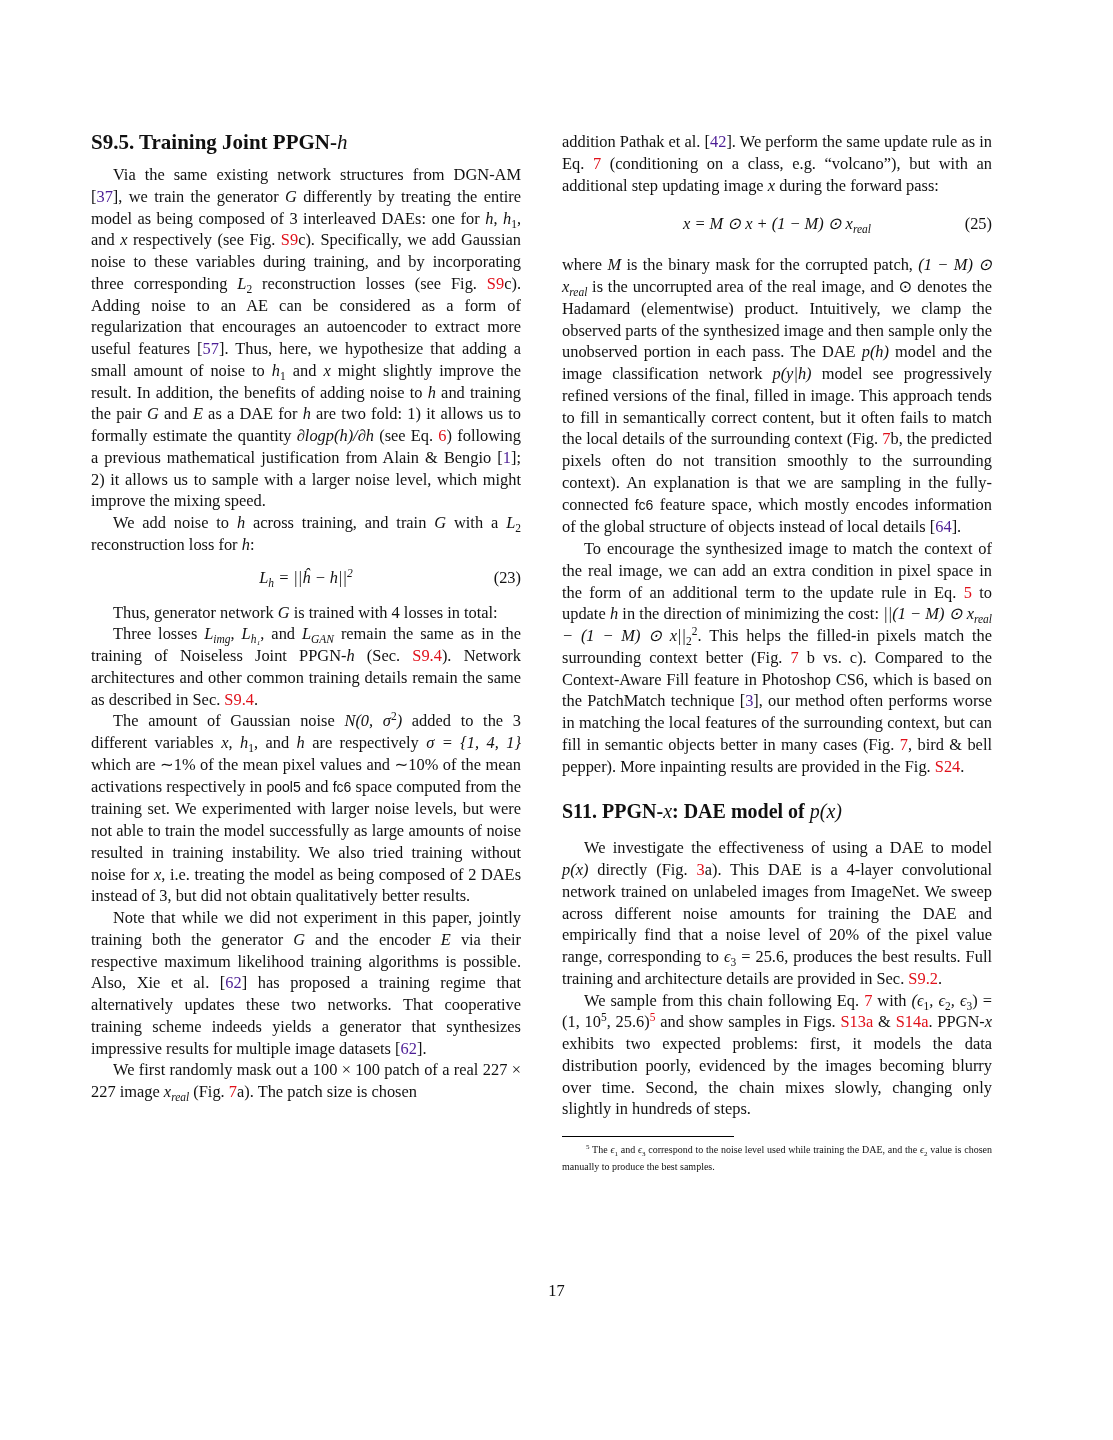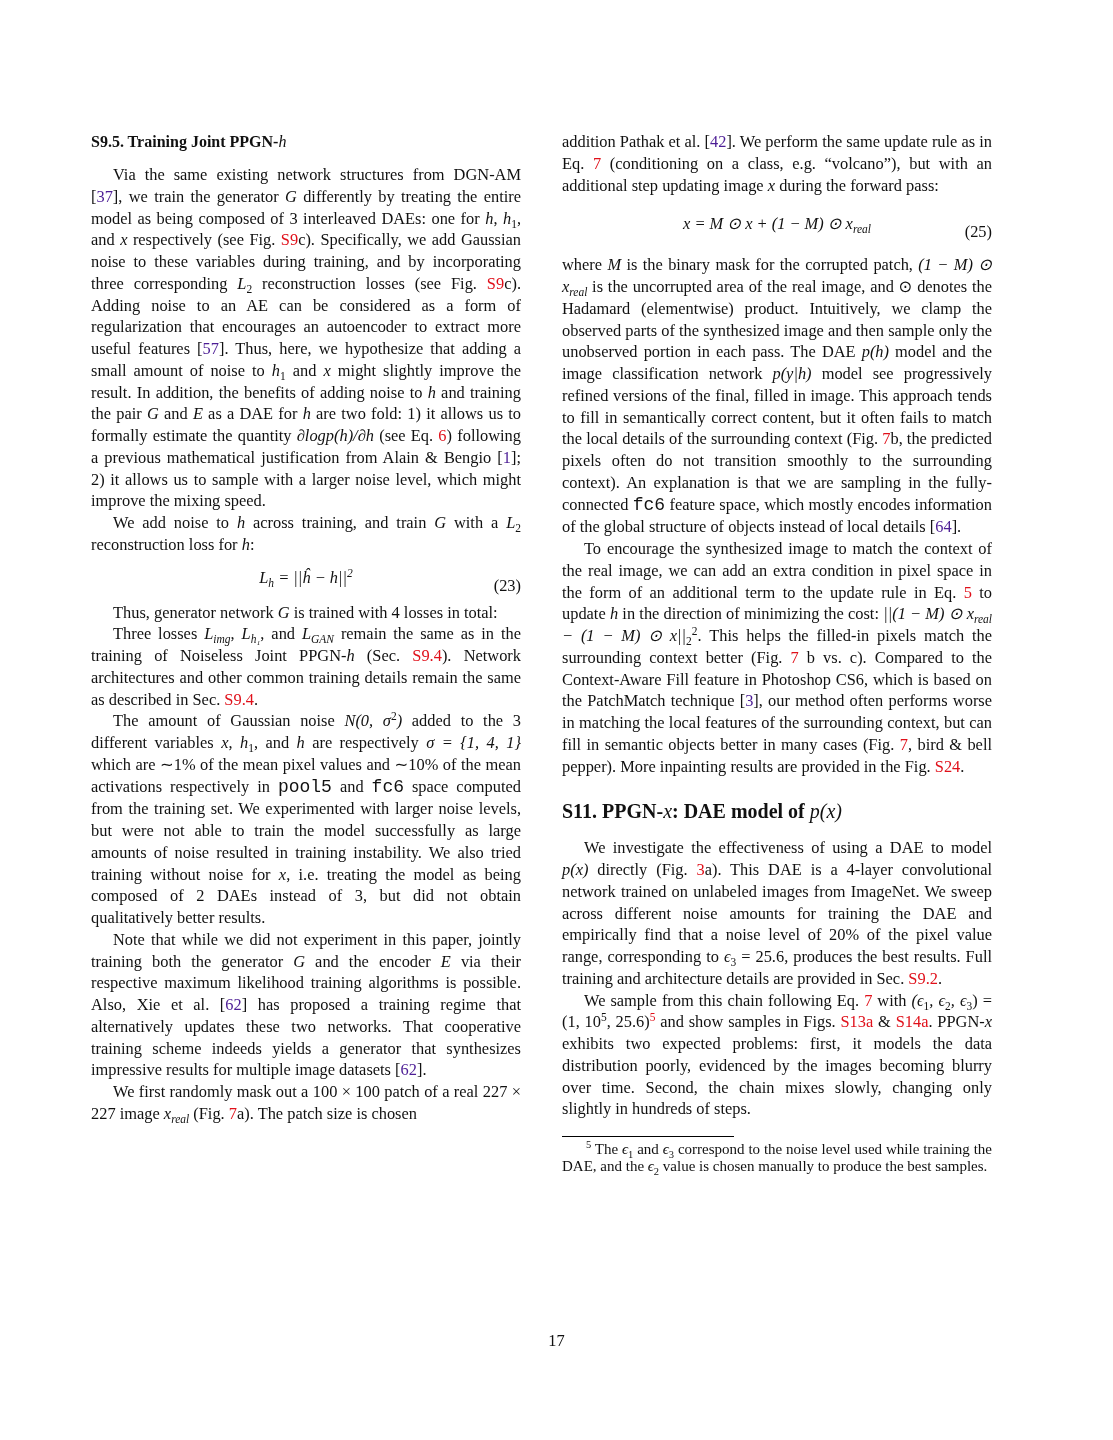--- a/index.html
+++ b/index.html
@@ -1,34 +1,34 @@
 <!DOCTYPE html>
 <html><head>
 <meta charset="utf-8">
 <style>
   html, body { margin:0; padding:0; background:#ffffff; }
   body { width:1113px; height:1440px; position:relative; font-family:"Liberation Serif", serif; color:#111; }
   .col { position:absolute; top:130px; width:430px; font-size:16.4px; line-height:21.75px; text-align:justify; }
   .left { left:91px; }
   .right { left:562px; top:131px; }
-  h2 { font-size:16px; font-weight:bold; margin:0 0 10px 0; line-height:24px; }
+  h2 { font-size:21px; font-weight:bold; margin:0 0 10px 0; line-height:24px; }
   h2.big { font-size:20px; }
   p { margin:0; text-indent:22px; }
   p.noindent { text-indent:0; }
   .m { font-style:italic; }
-  .sf { font-family:Liberation Mono, monospace; font-size:18px; }
+  .sf { font-family:Liberation Sans, sans-serif; font-size:14px; }
   .cite { color:#4c1d95; }
   .ref { color:#e0101a; }
   .eq { position:relative; text-align:center; margin:10px 0 12px 0; height:24px; line-height:24px; text-indent:0; }
-  .eq .num { position:absolute; right:0; top:8px; }
+  .eq .num { position:absolute; right:0; top:0; }
   .eq .body { display:inline-block; }
   sub, sup { font-size:70%; line-height:0; }
   .footrule { width:172px; border-top:1px solid #000; margin:16px 0 4px 0; }
-  .foot { font-size:15px; line-height:17px; text-align:justify; text-indent:24px; }
-  .pagenum { position:absolute; top:1331px; left:0; width:1113px; text-align:center; font-size:16.4px; }
+  .foot { font-size:10px; line-height:17px; text-align:justify; text-indent:24px; }
+  .pagenum { position:absolute; top:1281px; left:0; width:1113px; text-align:center; font-size:16.4px; }
 </style>
 </head>
 <body>
 
 <div class="col left">
   <h2><span>S9.5. Training Joint PPGN-</span><span class="m" style="font-weight:normal">h</span></h2>
 
   <p><span>Via the same existing network structures from DGN-AM </span><span>[</span><a class="cite">37</a><span>], we train the generator </span><span class="m">G</span><span> differently by treating the entire model as being composed of 3 interleaved DAEs: one for </span><span class="m">h</span><span>, </span><span class="m">h</span><sub>1</sub><span>, and </span><span class="m">x</span><span> respectively (see Fig. </span><a class="ref">S9</a><span>c). Specifically, we add Gaussian noise to these variables during training, and by incorporating three corresponding </span><span class="m">L</span><sub>2</sub><span> reconstruction losses (see Fig. </span><a class="ref">S9</a><span>c). Adding noise to an AE can be considered as a form of regularization that encourages an autoencoder to extract more useful features [</span><a class="cite">57</a><span>]. Thus, here, we hypothesize that adding a small amount of noise to </span><span class="m">h</span><sub>1</sub><span> and </span><span class="m">x</span><span> might slightly improve the result. In addition, the benefits of adding noise to </span><span class="m">h</span><span> and training the pair </span><span class="m">G</span><span> and </span><span class="m">E</span><span> as a DAE for </span><span class="m">h</span><span> are two fold: 1) it allows us to formally estimate the quantity </span><span class="m">∂logp(h)/∂h</span><span> (see Eq. </span><a class="ref">6</a><span>) following a previous mathematical justification from Alain &amp; Bengio [</span><a class="cite">1</a><span>]; 2) it allows us to sample with a larger noise level, which might improve the mixing speed.</span></p>
 
   <p><span>We add noise to </span><span class="m">h</span><span> across training, and train </span><span class="m">G</span><span> with a </span><span class="m">L</span><sub>2</sub><span> reconstruction loss for </span><span class="m">h</span><span>:</span></p>

